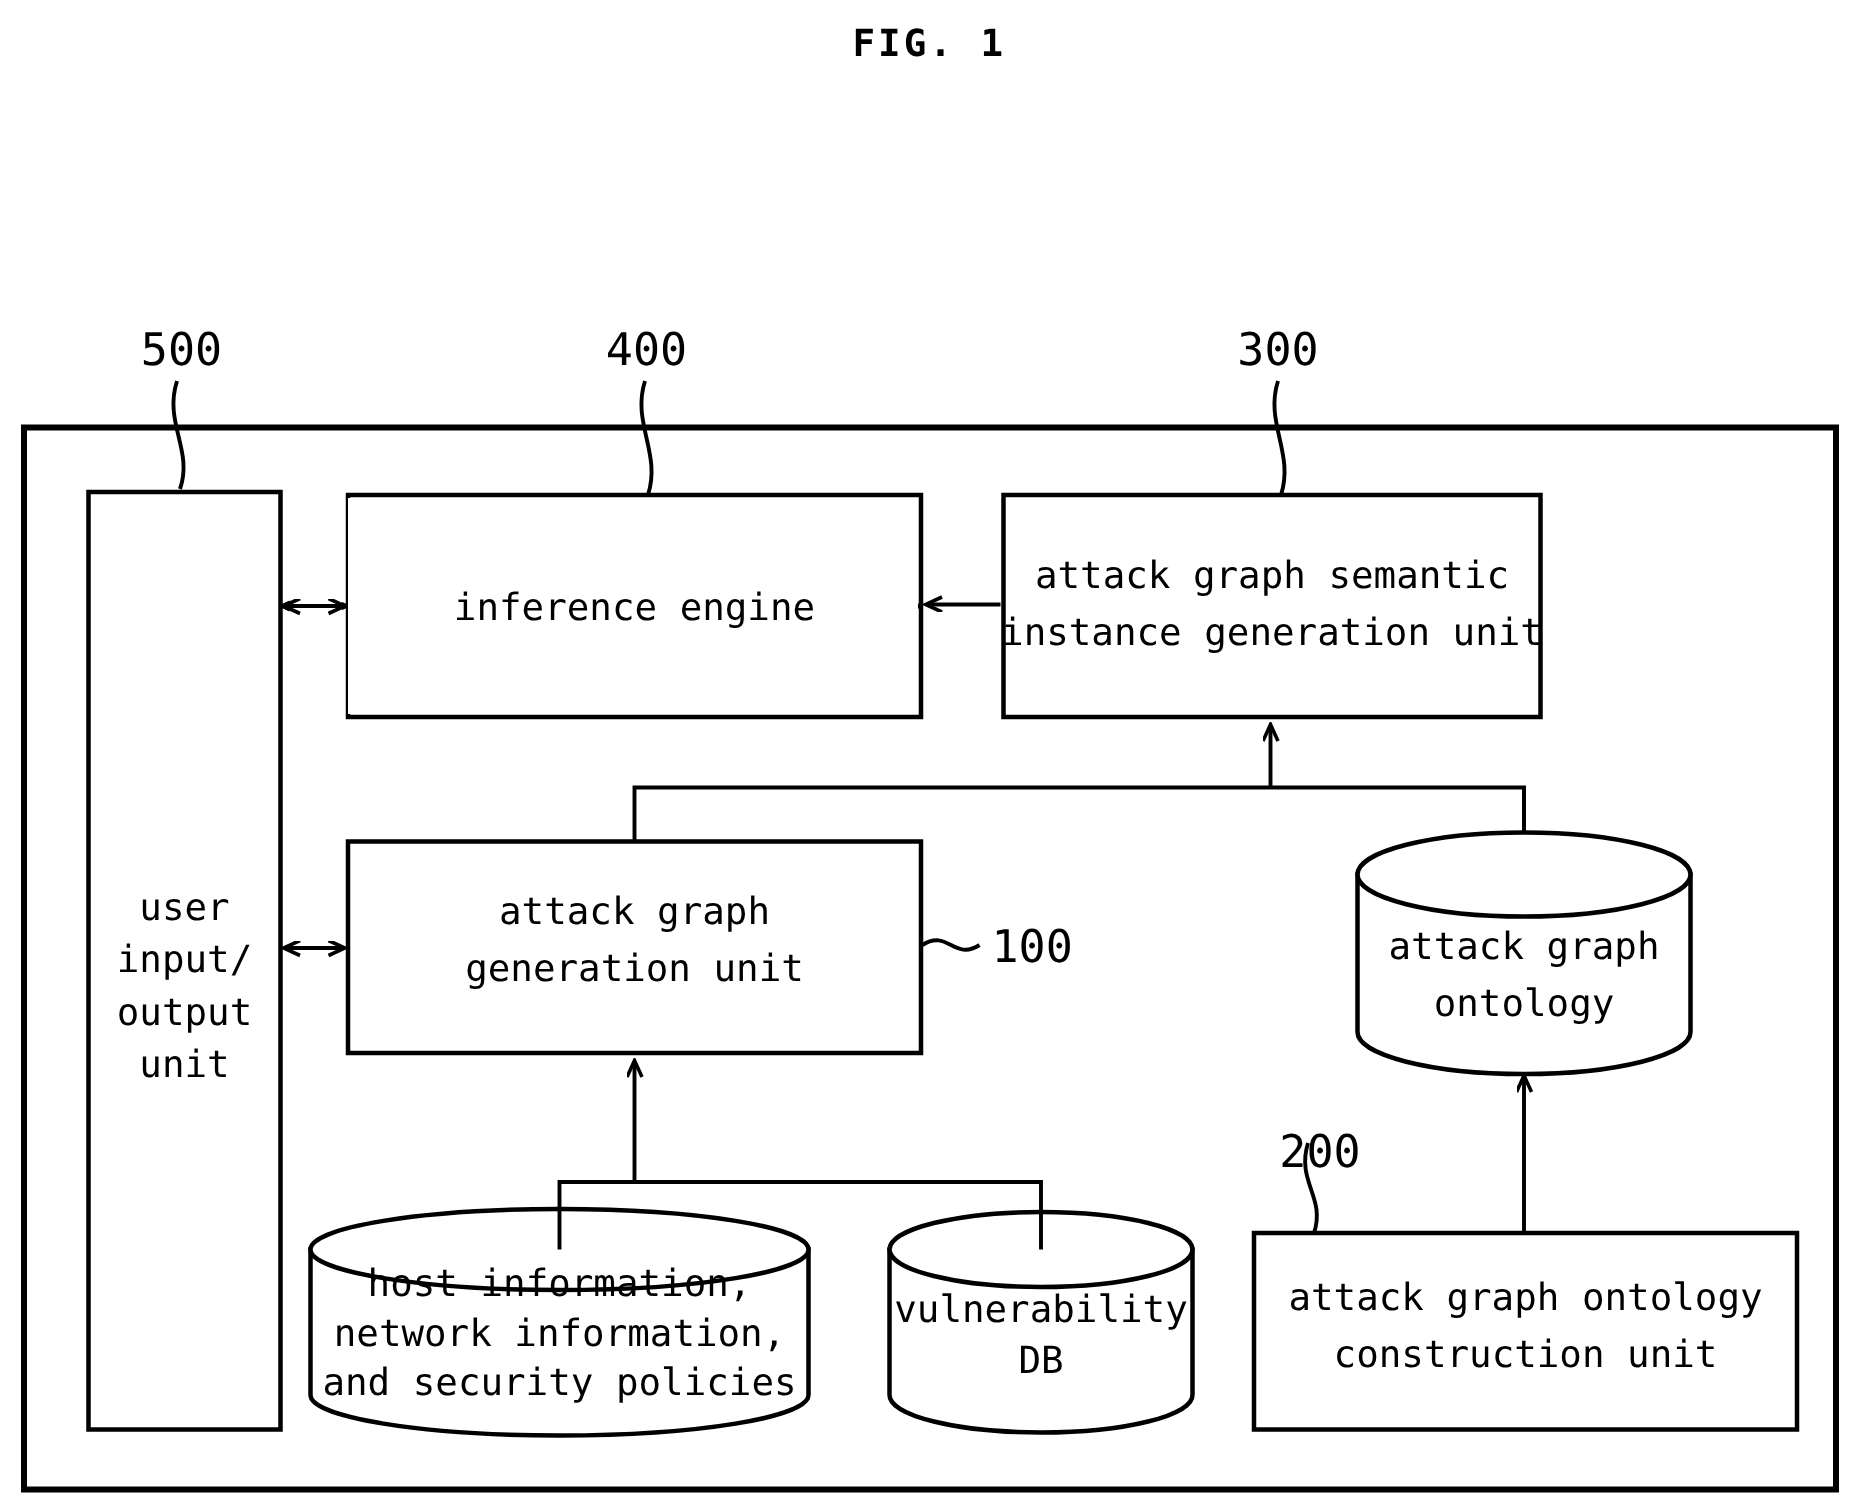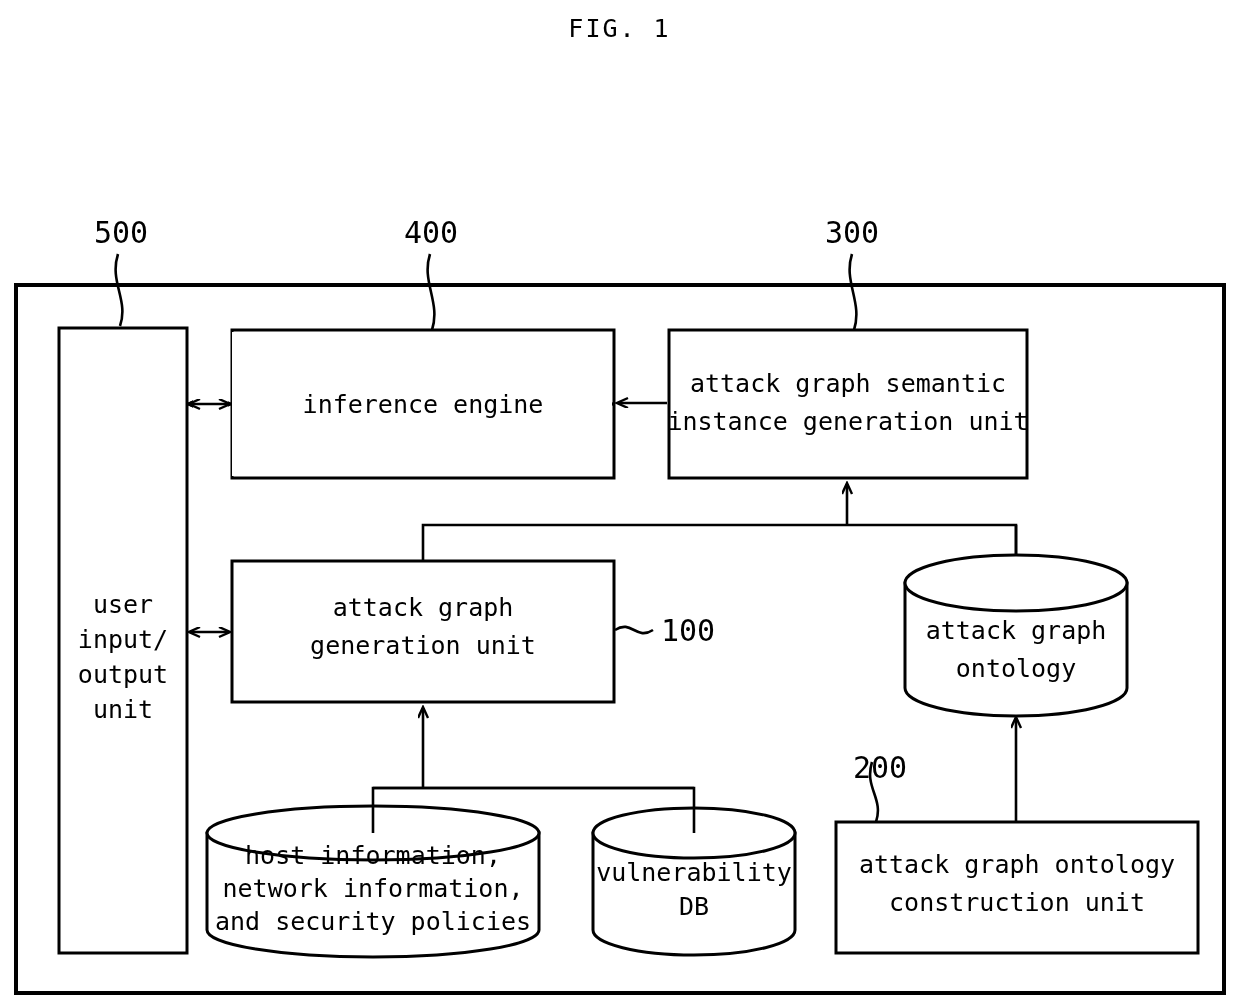--- a/index.html
+++ b/index.html
@@ -17,20 +17,21 @@
   #fig-title {
     position: absolute;
     top: 14px;
     left: 0;
     width: 1239px;
     text-align: center;
     font-family: "DejaVu Sans Mono", "Liberation Mono", monospace;
     font-size: 25px;
     letter-spacing: 2px;
     color: #000;
+    font-weight: bold;
   }
   #diagram {
     position: absolute;
     top: 0;
     left: 0;
   }
   svg text {
     font-family: "DejaVu Sans Mono", "Liberation Mono", monospace;
     fill: #000;
     stroke: none;

